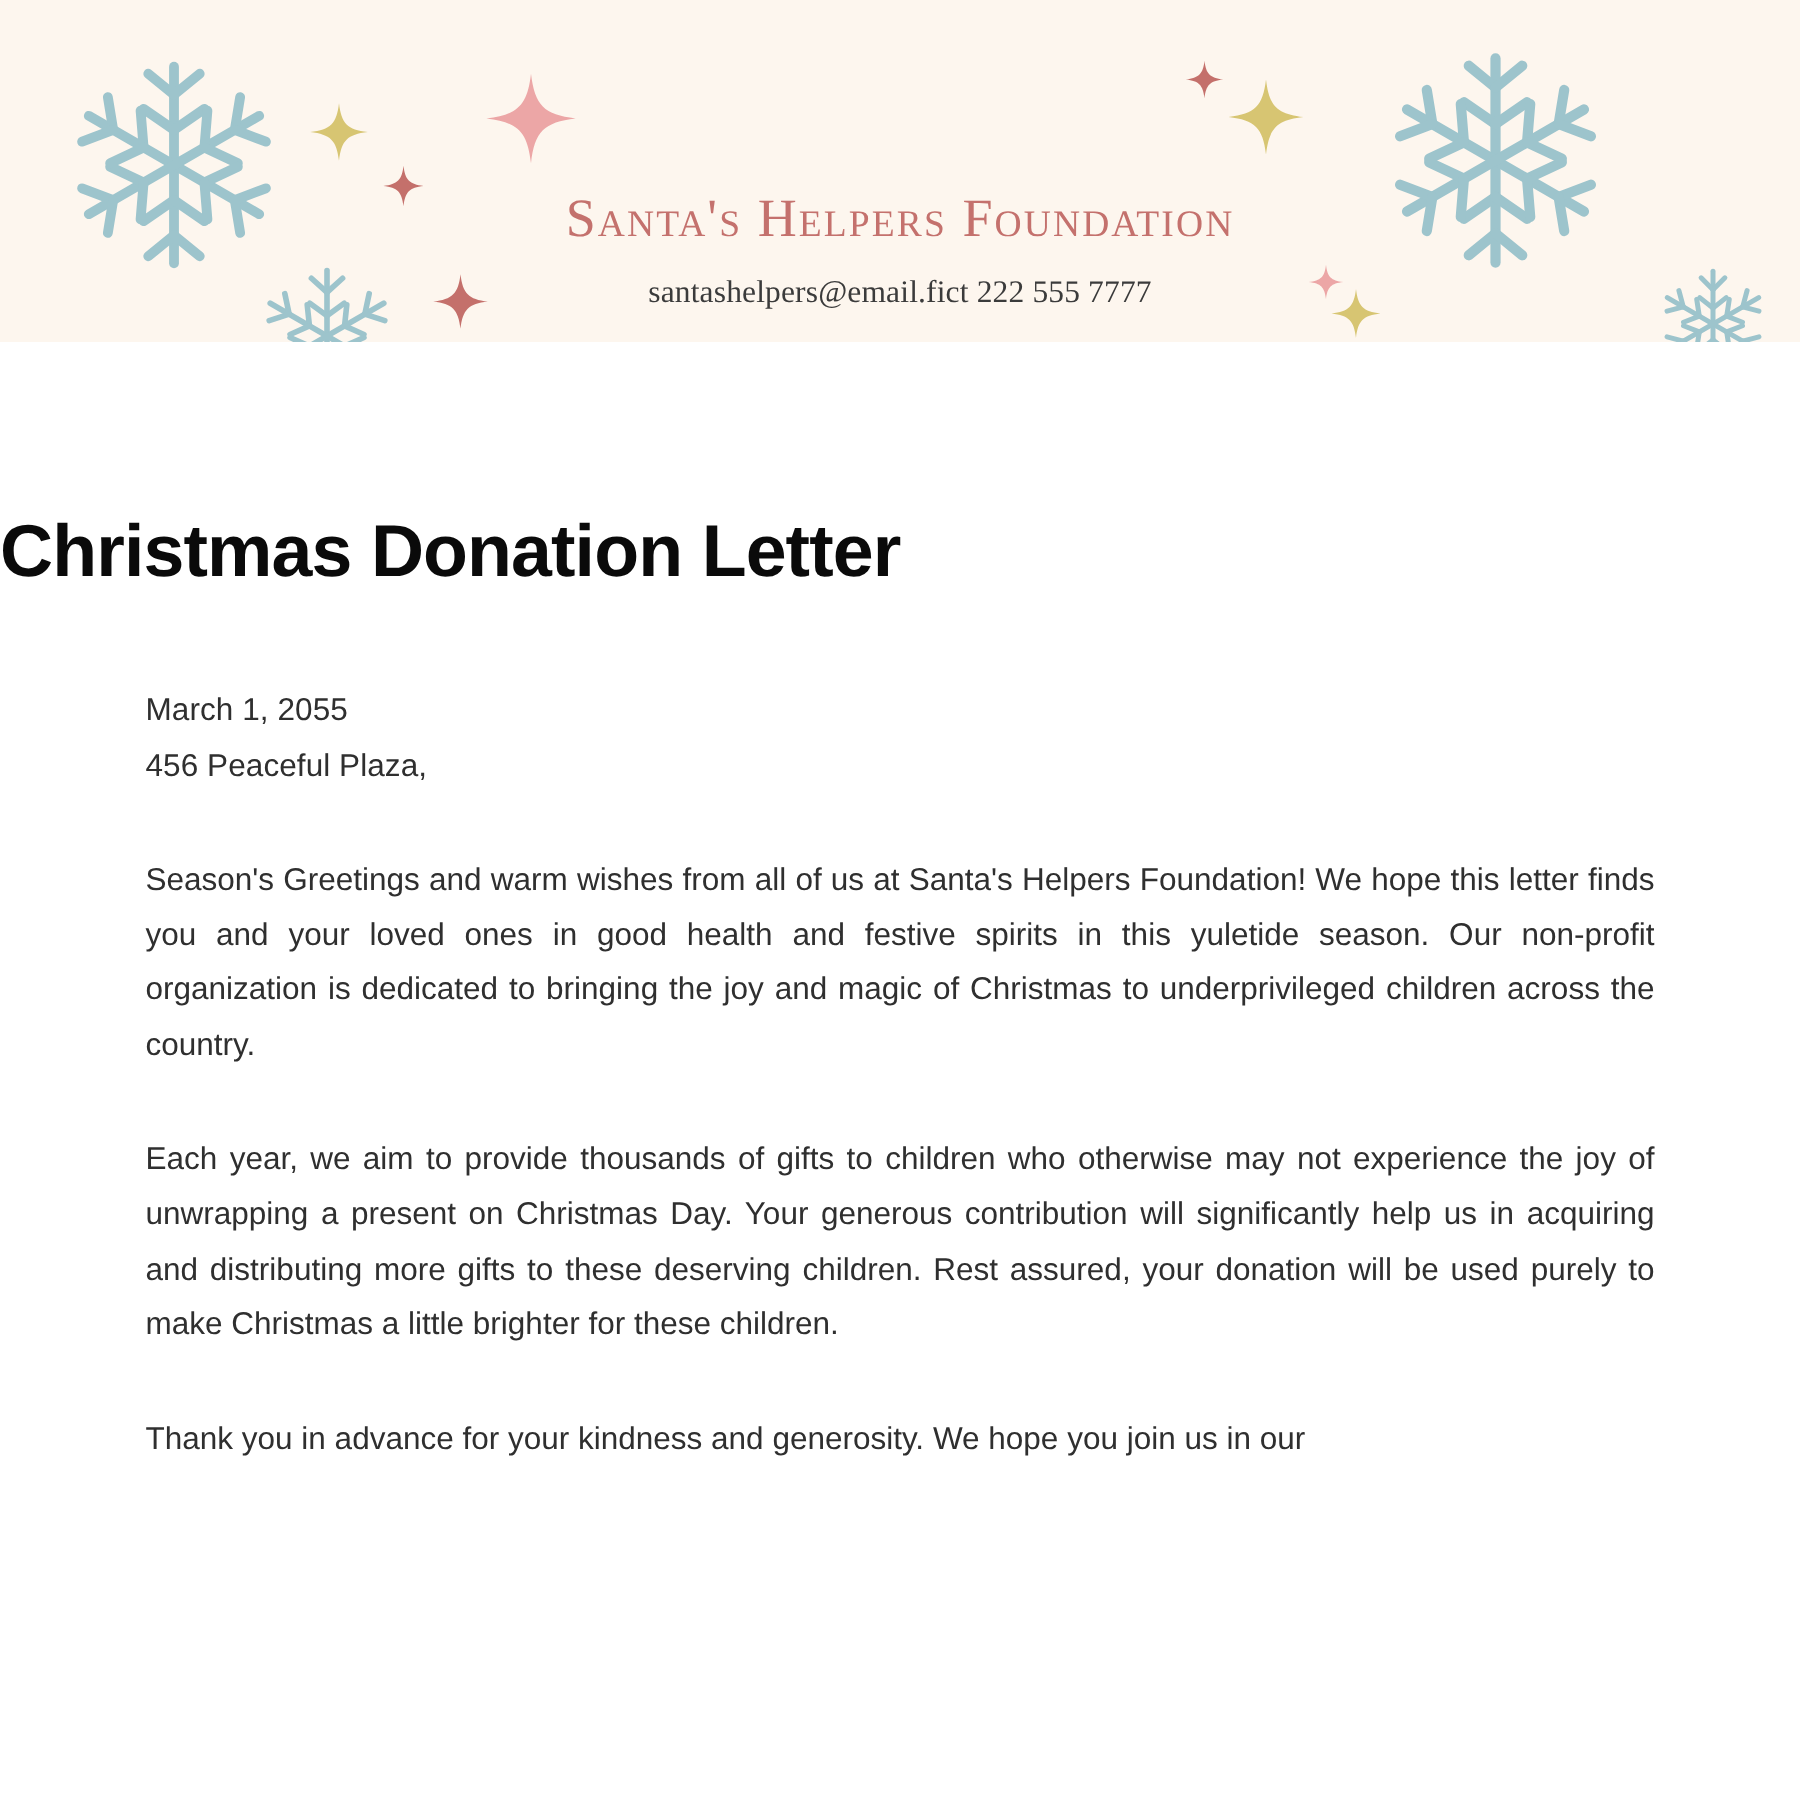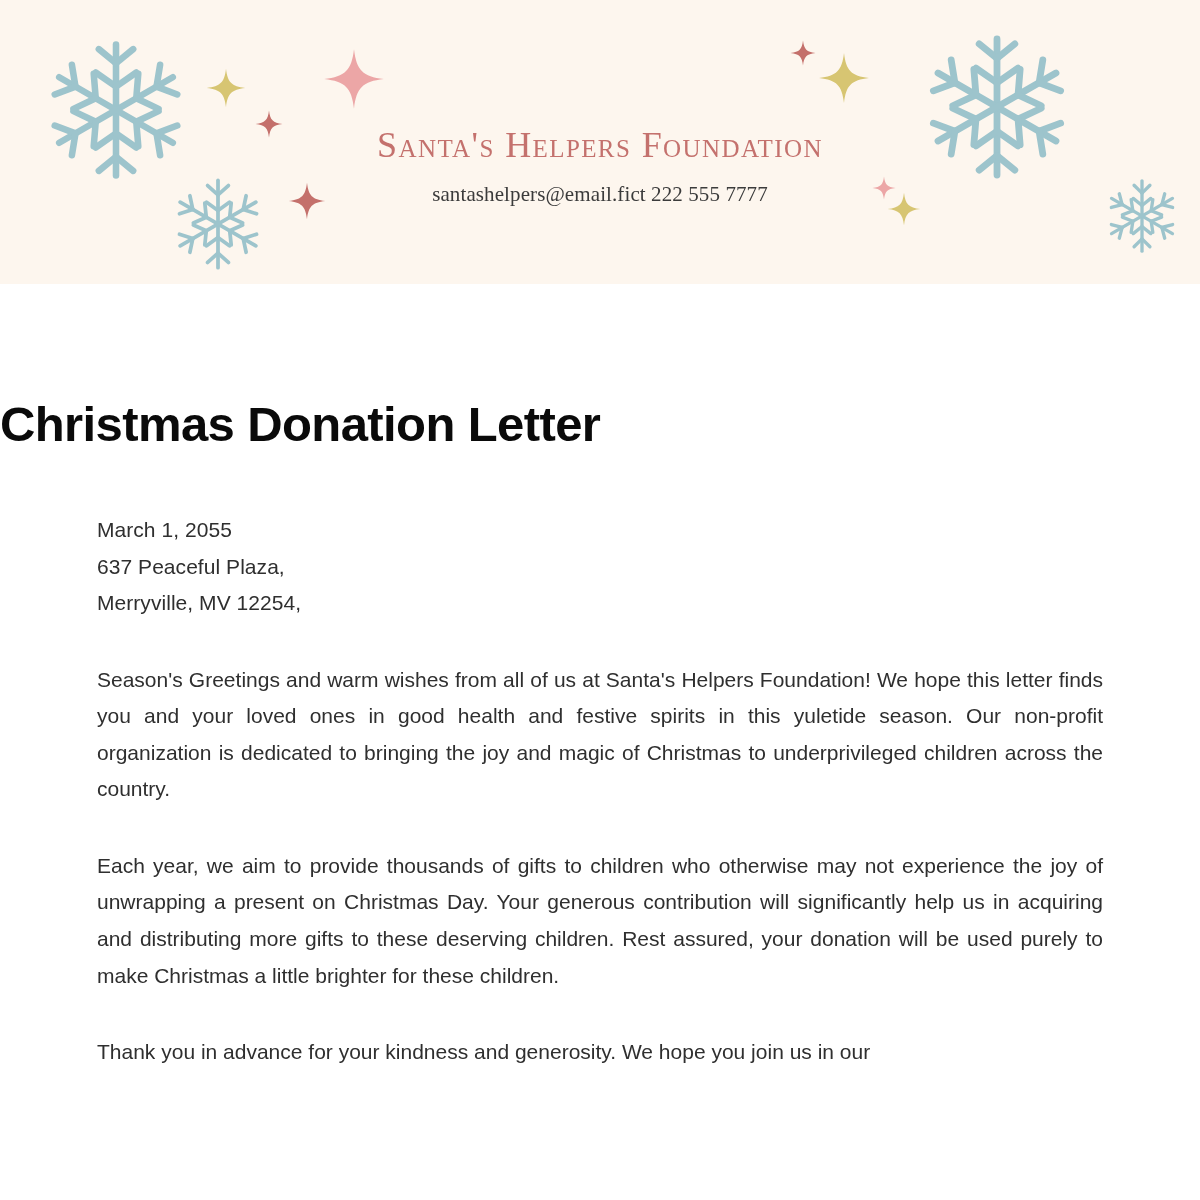--- a/index.html
+++ b/index.html
@@ -12,21 +12,21 @@
     background: #ffffff;
     font-family: "Liberation Sans", sans-serif;
     overflow: hidden;
     position: relative;
   }
 
   
   .letterhead {
     position: relative;
     width: 1200px;
-    height: 284px;
+    height: 228px;
     background: #fdf6ee;
     overflow: hidden;
   }
 
   .deco {
     position: absolute;
     pointer-events: none;
   }
 
   .logo-block {
@@ -309,23 +309,22 @@
 
 <div class="page-body">
 
   <h1 class="doc-title">Christmas Donation Letter</h1>
 
   <div class="content">
 
     <div class="meta-line">March 1, 2055</div>
 
 
-    <div class="meta-line">637 Peaceful Plaza,</div>
-
-    <div class="meta-line">Merryville, MV 12254,</div>
+    <div class="meta-line">456 Peaceful Plaza,</div>
+
 
 
     <p class="para">Season's Greetings and warm wishes from all of us at Santa's Helpers Foundation! We hope this letter finds you and your loved ones in good health and festive spirits in this yuletide season. Our non-profit organization is dedicated to bringing the joy and magic of Christmas to underprivileged children across the country.</p>
 
     <p class="para">Each year, we aim to provide thousands of gifts to children who otherwise may not experience the joy of unwrapping a present on Christmas Day. Your generous contribution will significantly help us in acquiring and distributing more gifts to these deserving children. Rest assured, your donation will be used purely to make Christmas a little brighter for these children.</p>
 
     <p class="para">Thank you in advance for your kindness and generosity. We hope you join us in our</p>
 
   </div>
 </div>

